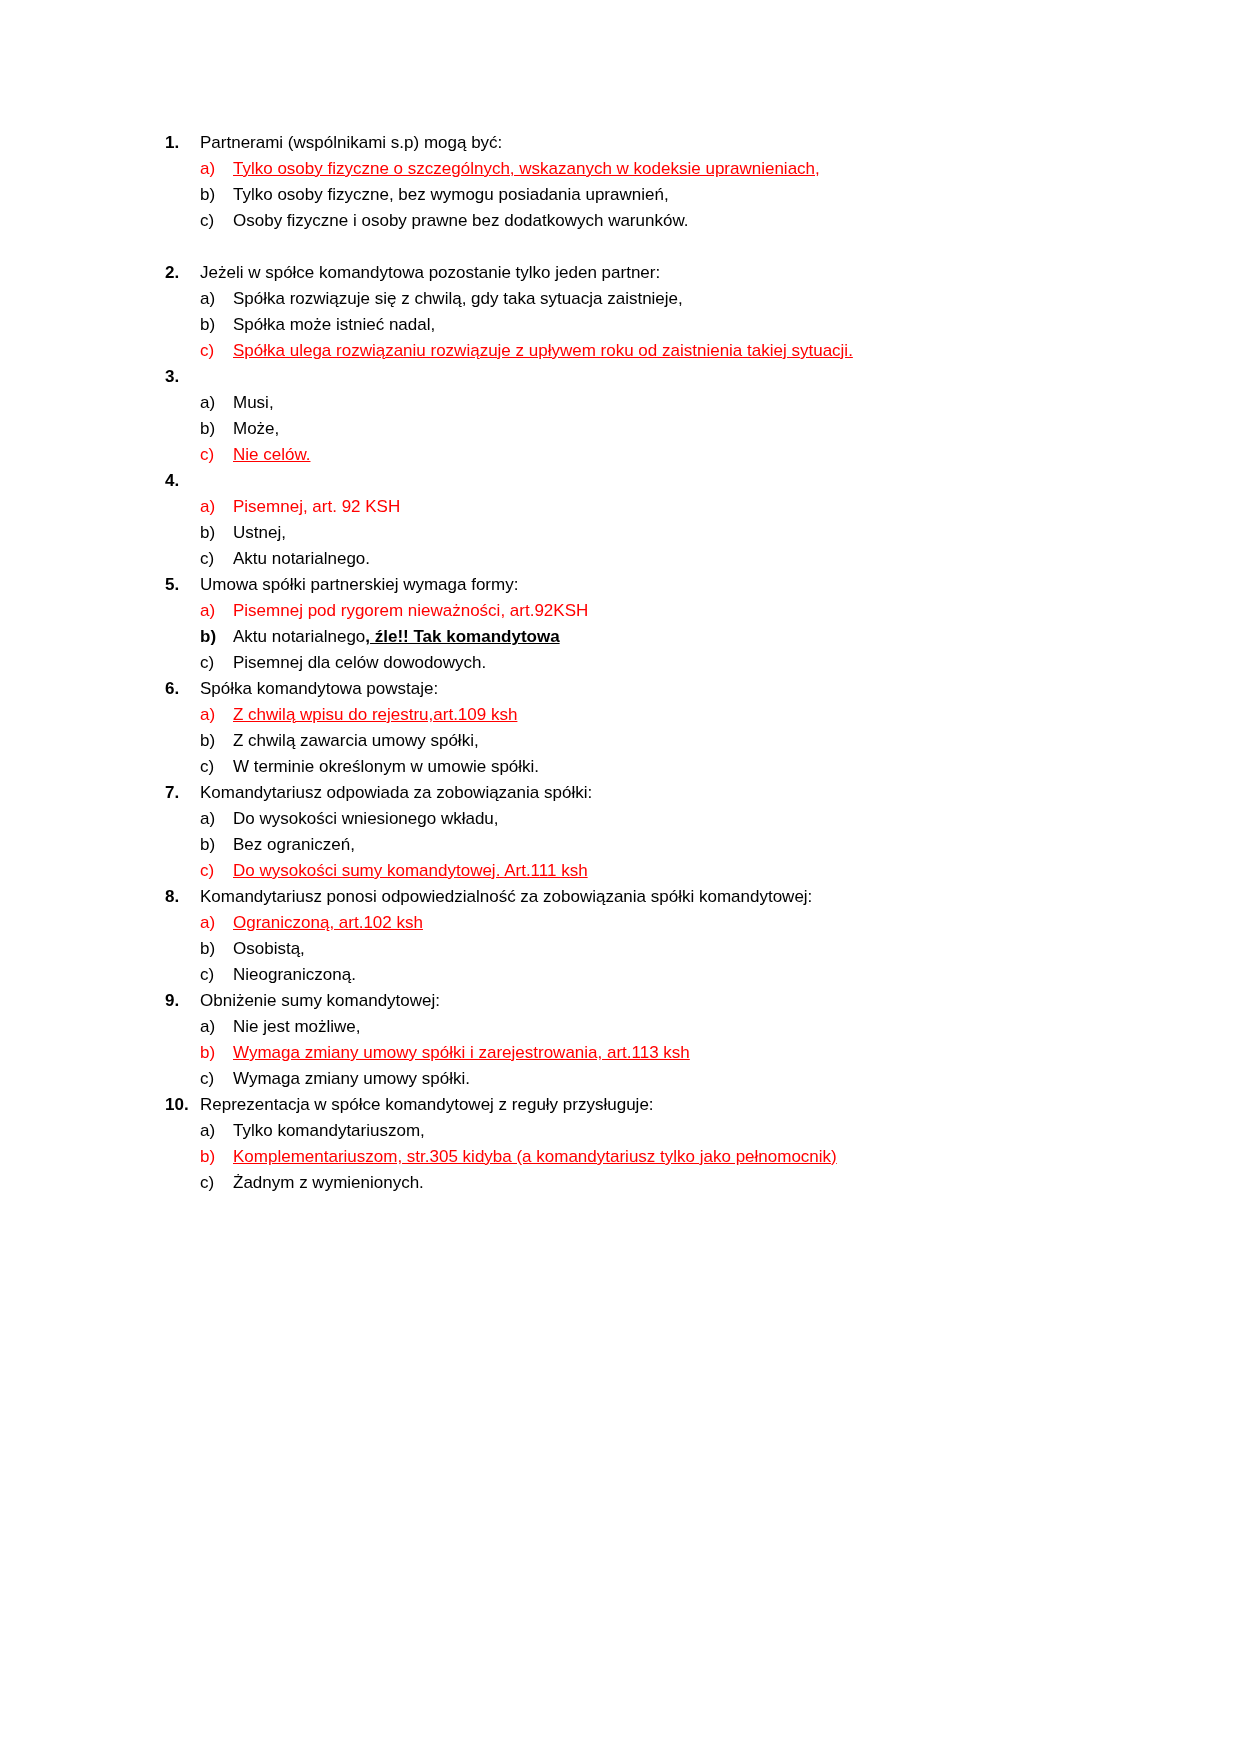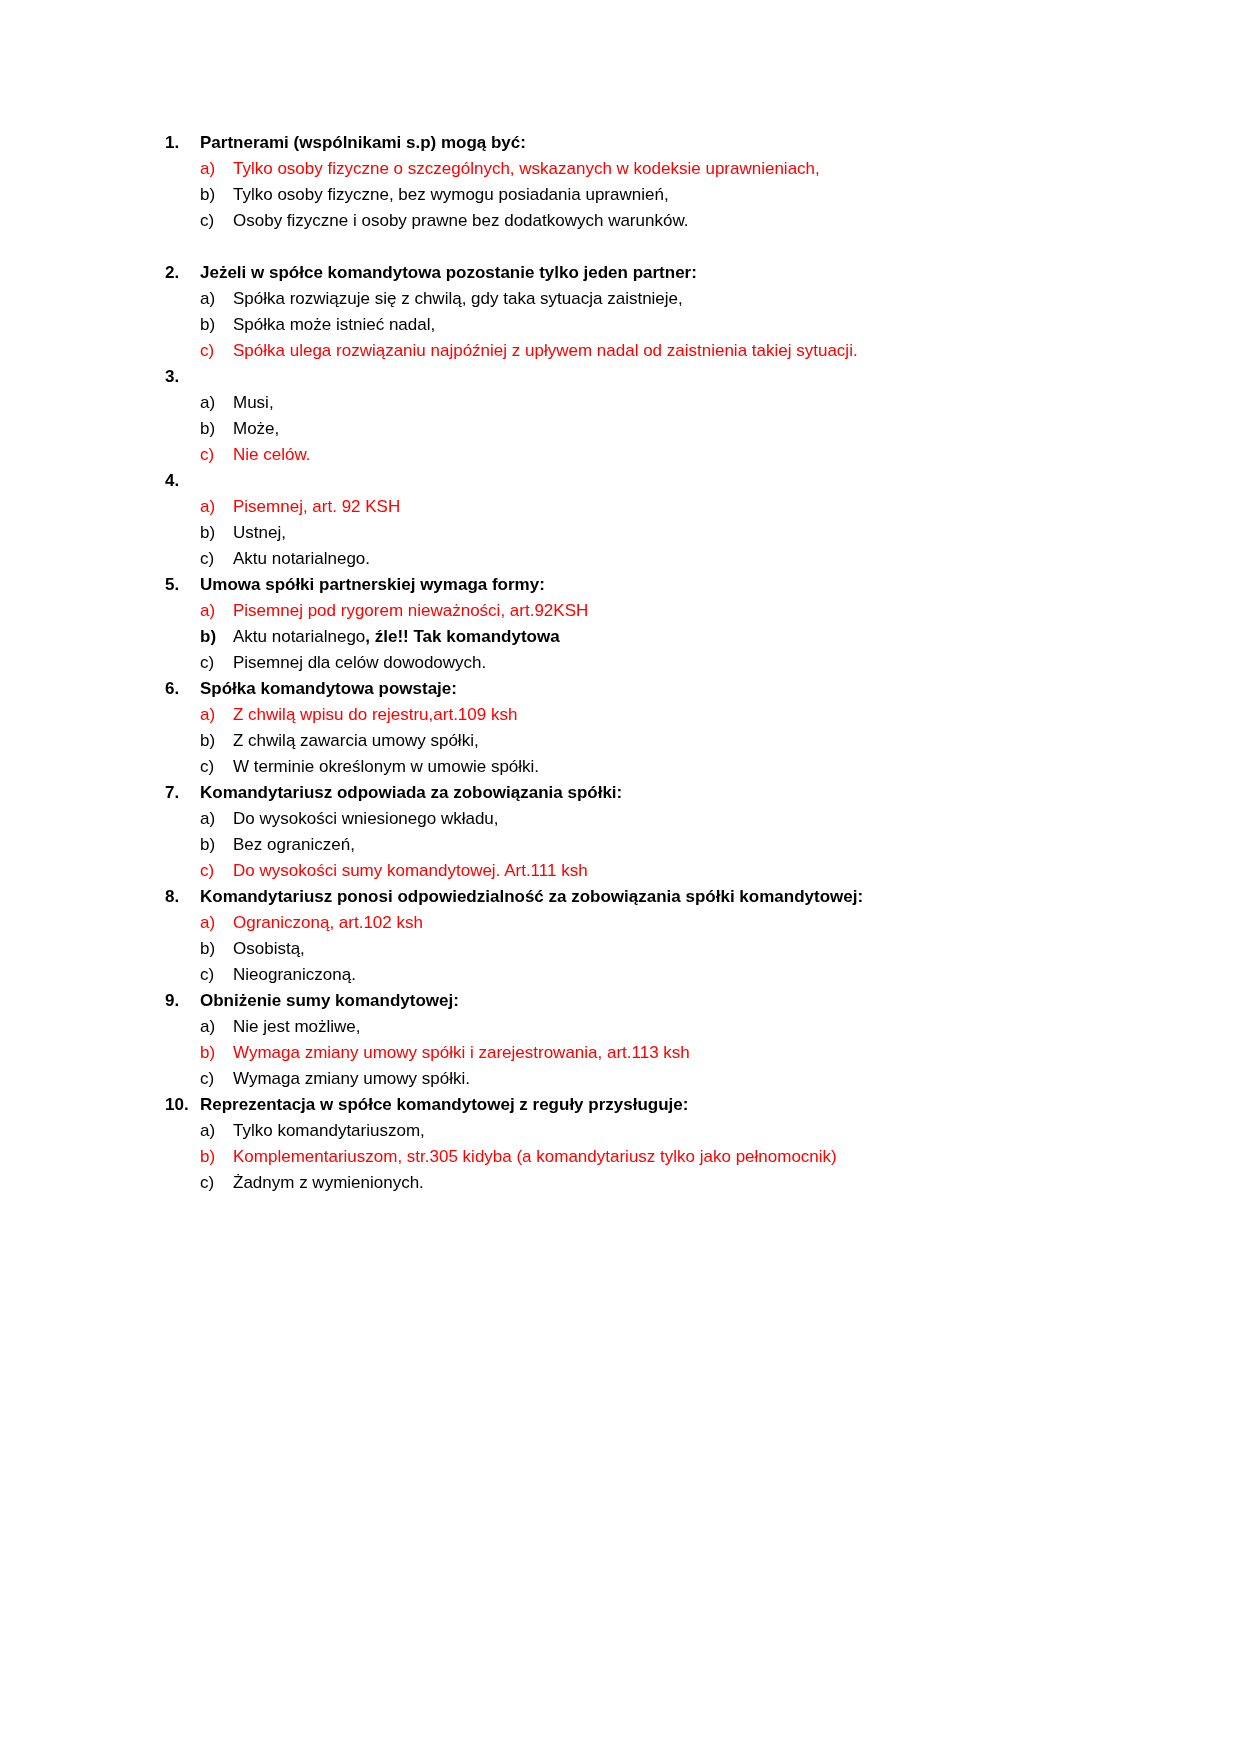--- a/index.html
+++ b/index.html
@@ -22,38 +22,39 @@
     display: flex;
     align-items: baseline;
     font-size: 17px;
     line-height: 26px;
   }
   .row.head .num {
     flex: 0 0 35px;
     font-weight: bold;
   }
   .row.head .title {
-    font-weight: bold;
+    font-weight: normal;
   }
   .row.opt {
     margin-left: 35px;
   }
   .row.opt .letter {
     flex: 0 0 33px;
   }
   .row.opt .text {
     flex: 1 1 auto;
   }
   .red {
     color: #ff0000;
   }
   .bold {
     font-weight: bold;
   }
   .underline {
+    text-decoration: underline;
   }
   .question.gap-after {
     margin-bottom: 26px;
   }
 </style>
 </head>
 <body>
 
 <div class="doc">
   <div>
@@ -83,21 +84,21 @@
         <div class="row opt">
           <span class="letter">a)</span>
           <span class="text"><span class="seg">Spółka rozwiązuje się z chwilą, gdy taka sytuacja zaistnieje,</span></span>
         </div>
         <div class="row opt">
           <span class="letter">b)</span>
           <span class="text"><span class="seg">Spółka może istnieć nadal,</span></span>
         </div>
         <div class="row opt">
           <span class="letter red">c)</span>
-          <span class="text"><span class="seg red underline">Spółka ulega rozwiązaniu najpóźniej z upływem nadal od zaistnienia takiej sytuacji.</span></span>
+          <span class="text"><span class="seg red underline">Spółka ulega rozwiązaniu rozwiązuje z upływem roku od zaistnienia takiej sytuacji.</span></span>
         </div>
       </div>
       <div class="question">
         <div class="row head">
           <span class="num">3.</span>
         </div>
         <div class="row opt">
           <span class="letter">a)</span>
           <span class="text"><span class="seg">Musi,</span></span>
         </div>

